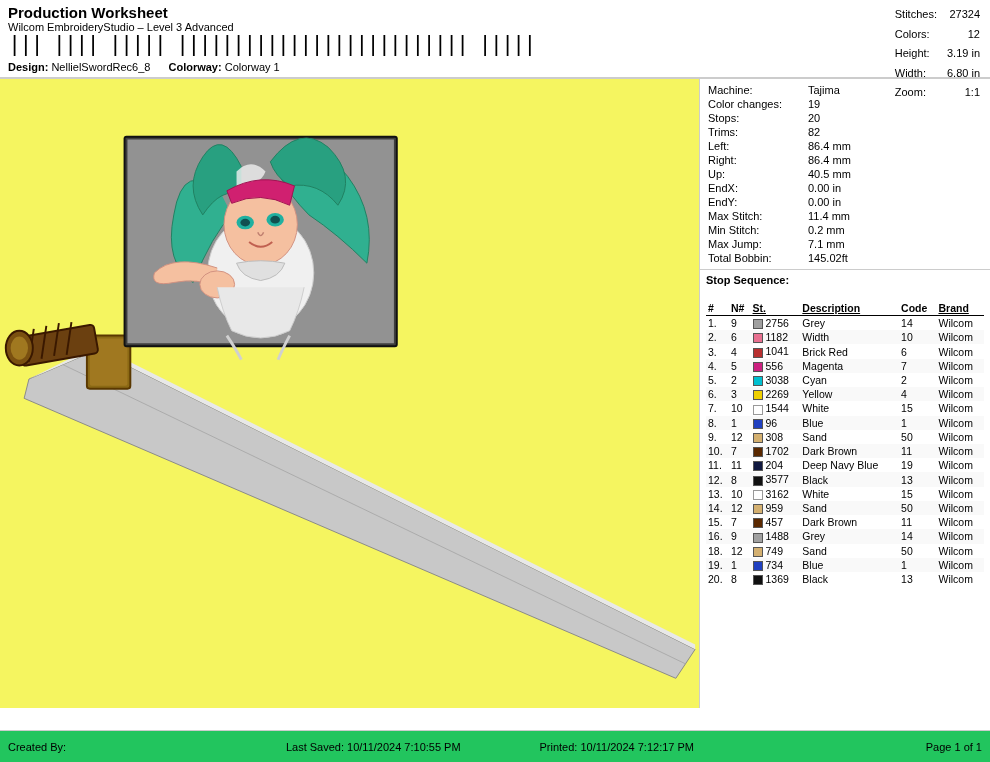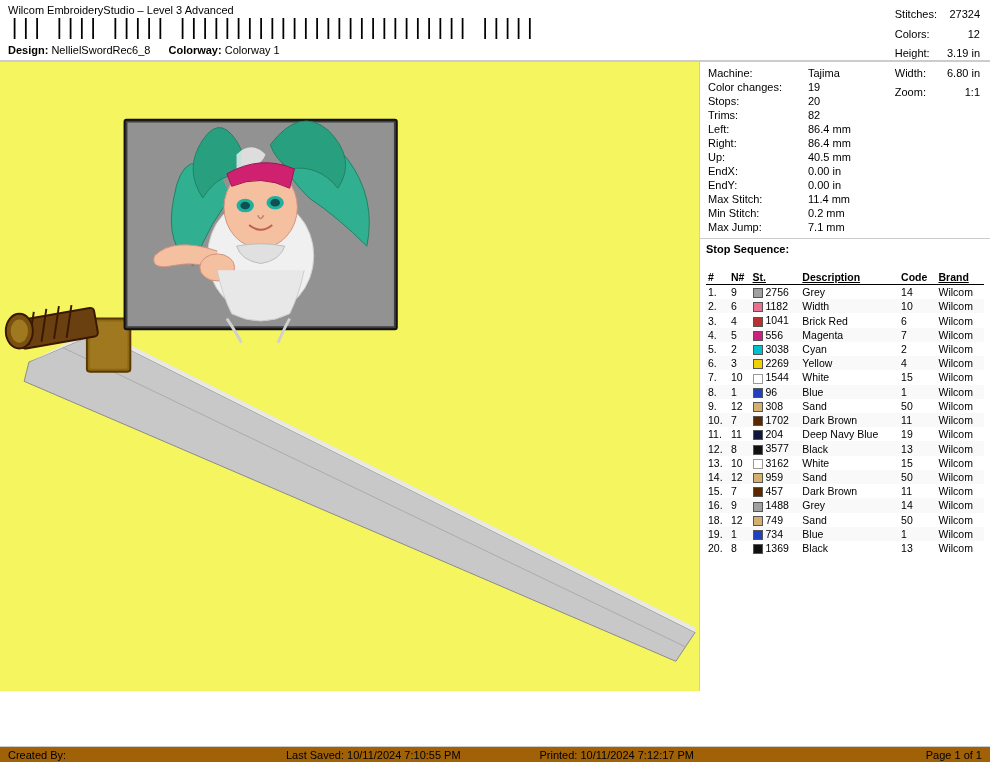--- a/index.html
+++ b/index.html
@@ -136,27 +136,27 @@
       border: 1px solid #555;
       vertical-align: middle;
     }
 
     
     .footer {
       position: absolute;
       bottom: 0;
       left: 0;
       right: 0;
-      height: 16px;
+      height: 32px;
       border-top: 1px solid #ccc;
       display: flex;
       align-items: center;
       padding: 0 8px;
       font-size: 11px;
-      background: #a16207;
+      background: #22c55e;
     }
     .footer-section {
       flex: 1;
       text-align: center;
     }
     .footer-section:first-child {
       text-align: left;
     }
     .footer-section:last-child {
       text-align: right;
@@ -169,20 +169,21 @@
       width: 100%;
       height: 100%;
     }
   </style>
 </head>
 <body>
 
 <div class="header">
   <div style="display:flex; justify-content:space-between;">
     <div>
+      <div class="header-title">Production Worksheet</div>
       <div class="header-subtitle">Wilcom EmbroideryStudio – Level 3 Advanced</div>
       <span class="barcode">||| |||| ||||| |||||||||||||||||||||||||| |||||</span>
       <div class="header-meta">
         <span>
           <strong>Design:</strong>&nbsp;<span>NellielSwordRec6_8</span>
         </span>
         <span>
           <strong>Colorway:</strong>&nbsp;<span>Colorway 1</span>
         </span>
       </div>
@@ -330,20 +331,24 @@
               <td>Max Stitch:</td>
               <td>11.4 mm</td>
             </tr>
             <tr>
               <td>Min Stitch:</td>
               <td>0.2 mm</td>
             </tr>
             <tr>
               <td>Max Jump:</td>
               <td>7.1 mm</td>
+            </tr>
+            <tr>
+              <td>Total Bobbin:</td>
+              <td>145.02ft</td>
             </tr>
           </tbody>
       </table>
     </div>
 
     <div class="stop-sequence">
       <div class="stop-sequence-title">Stop Sequence:</div>
       <table class="stop-table">
         <thead>
           <tr>

